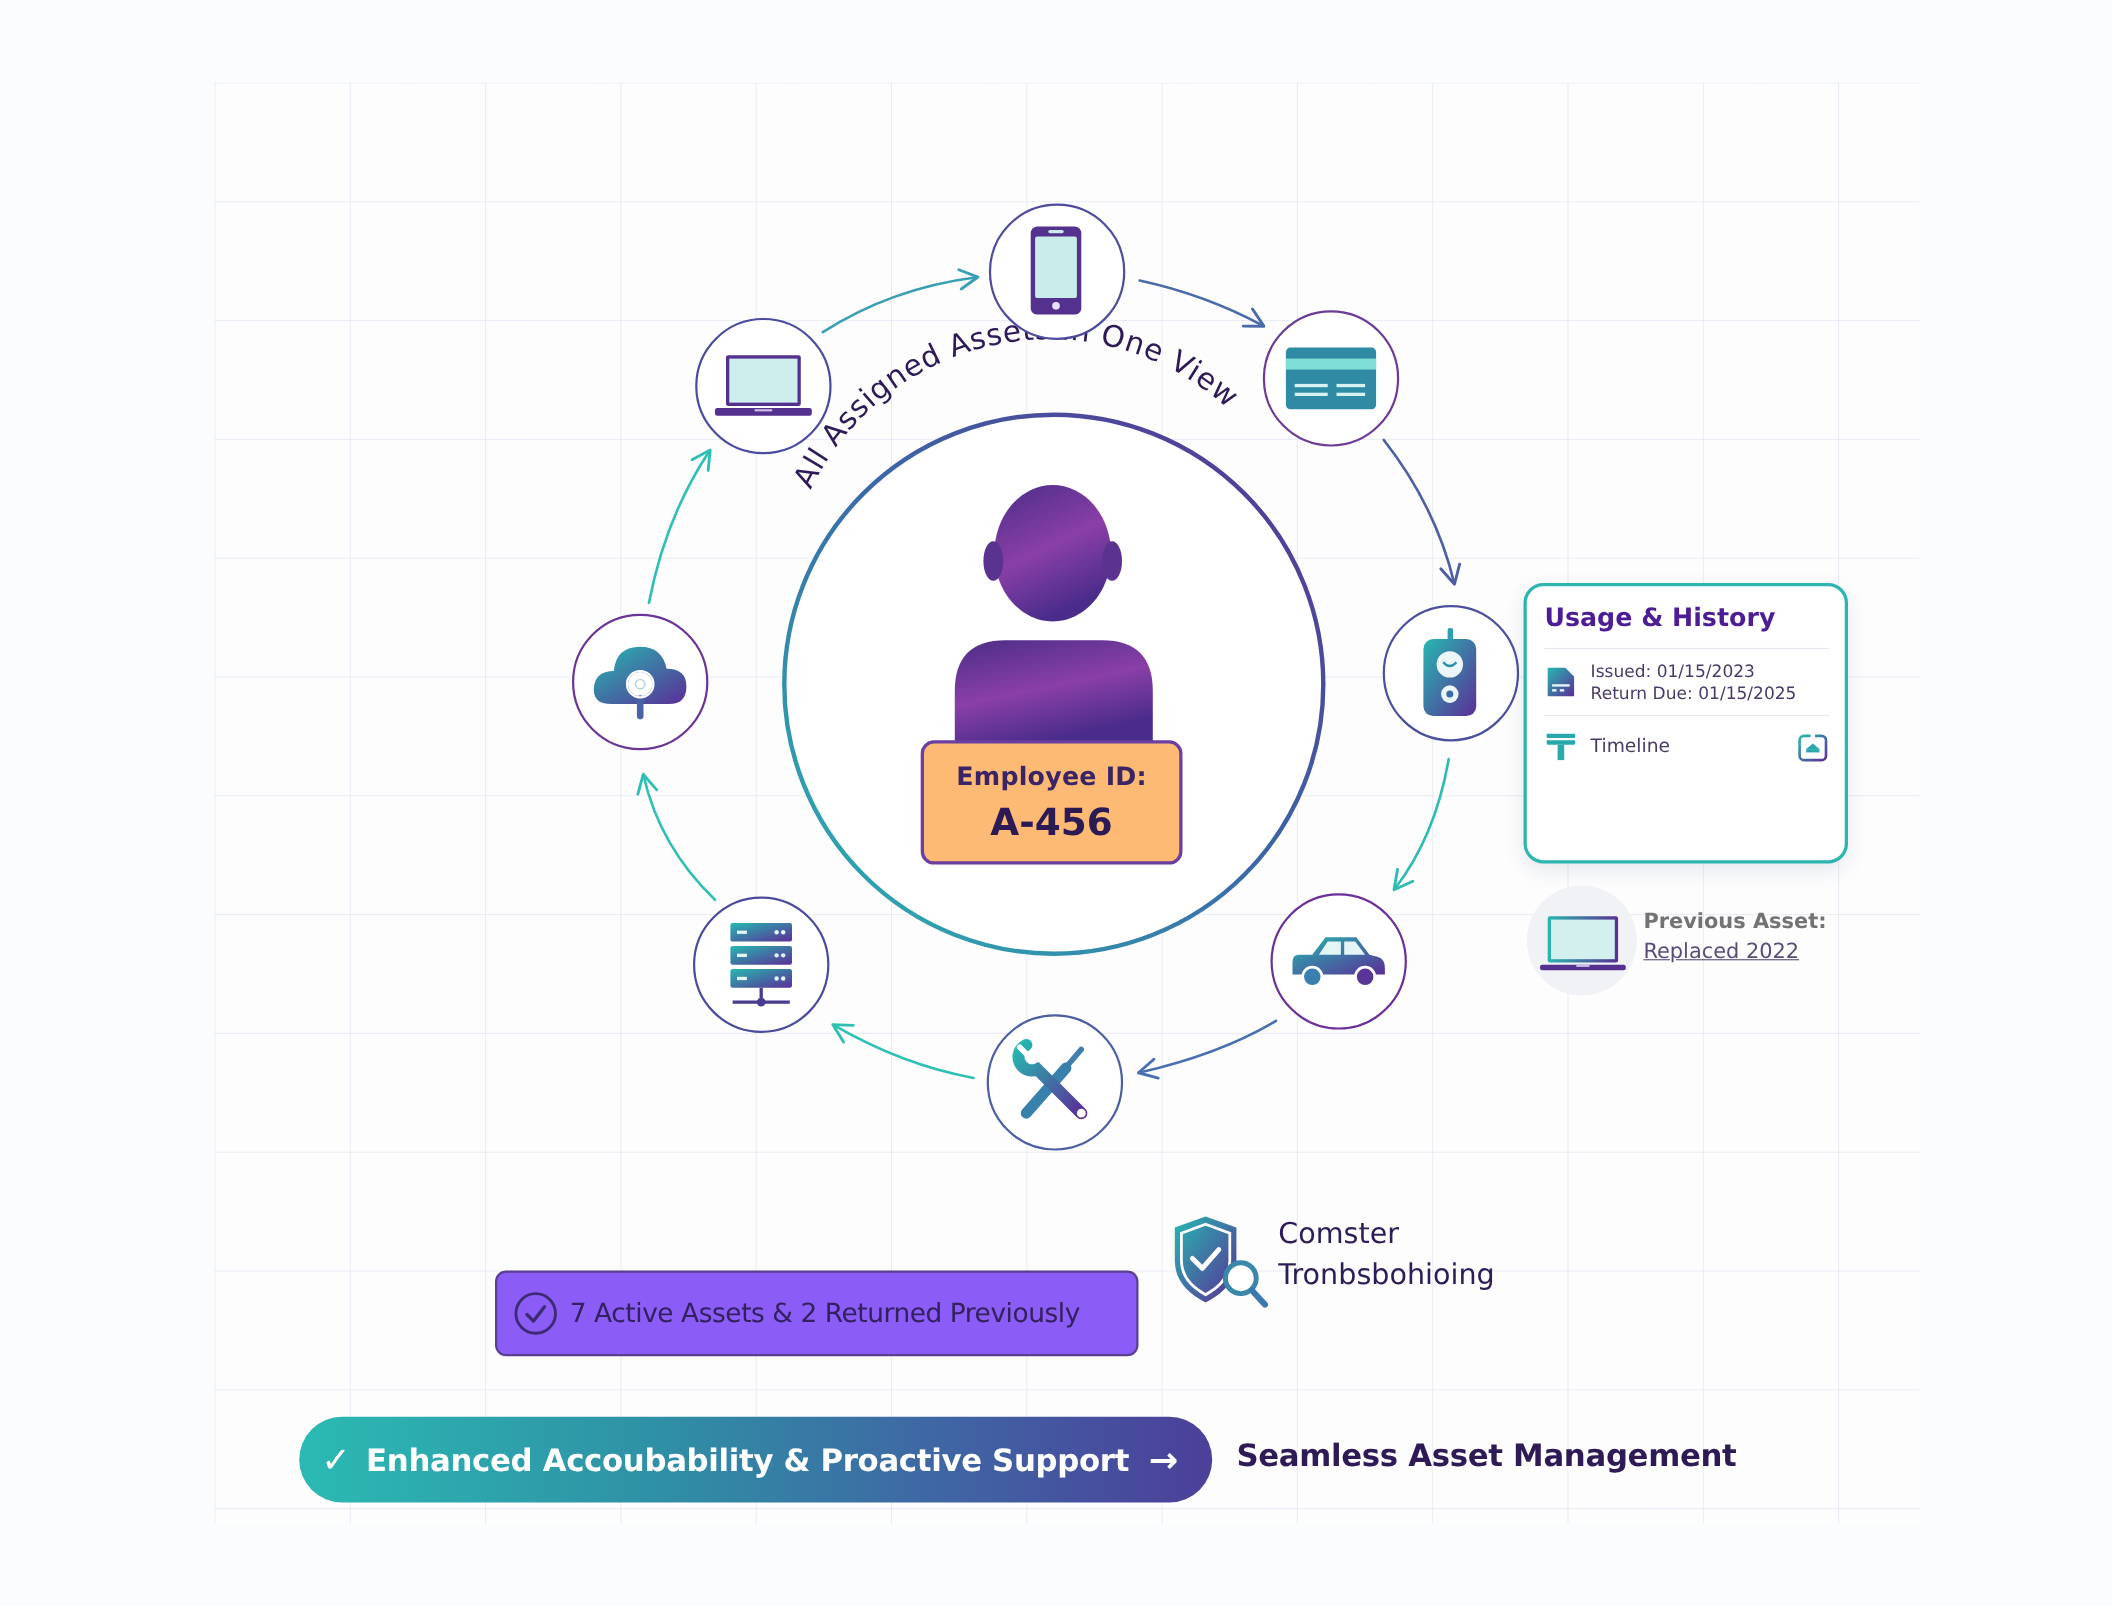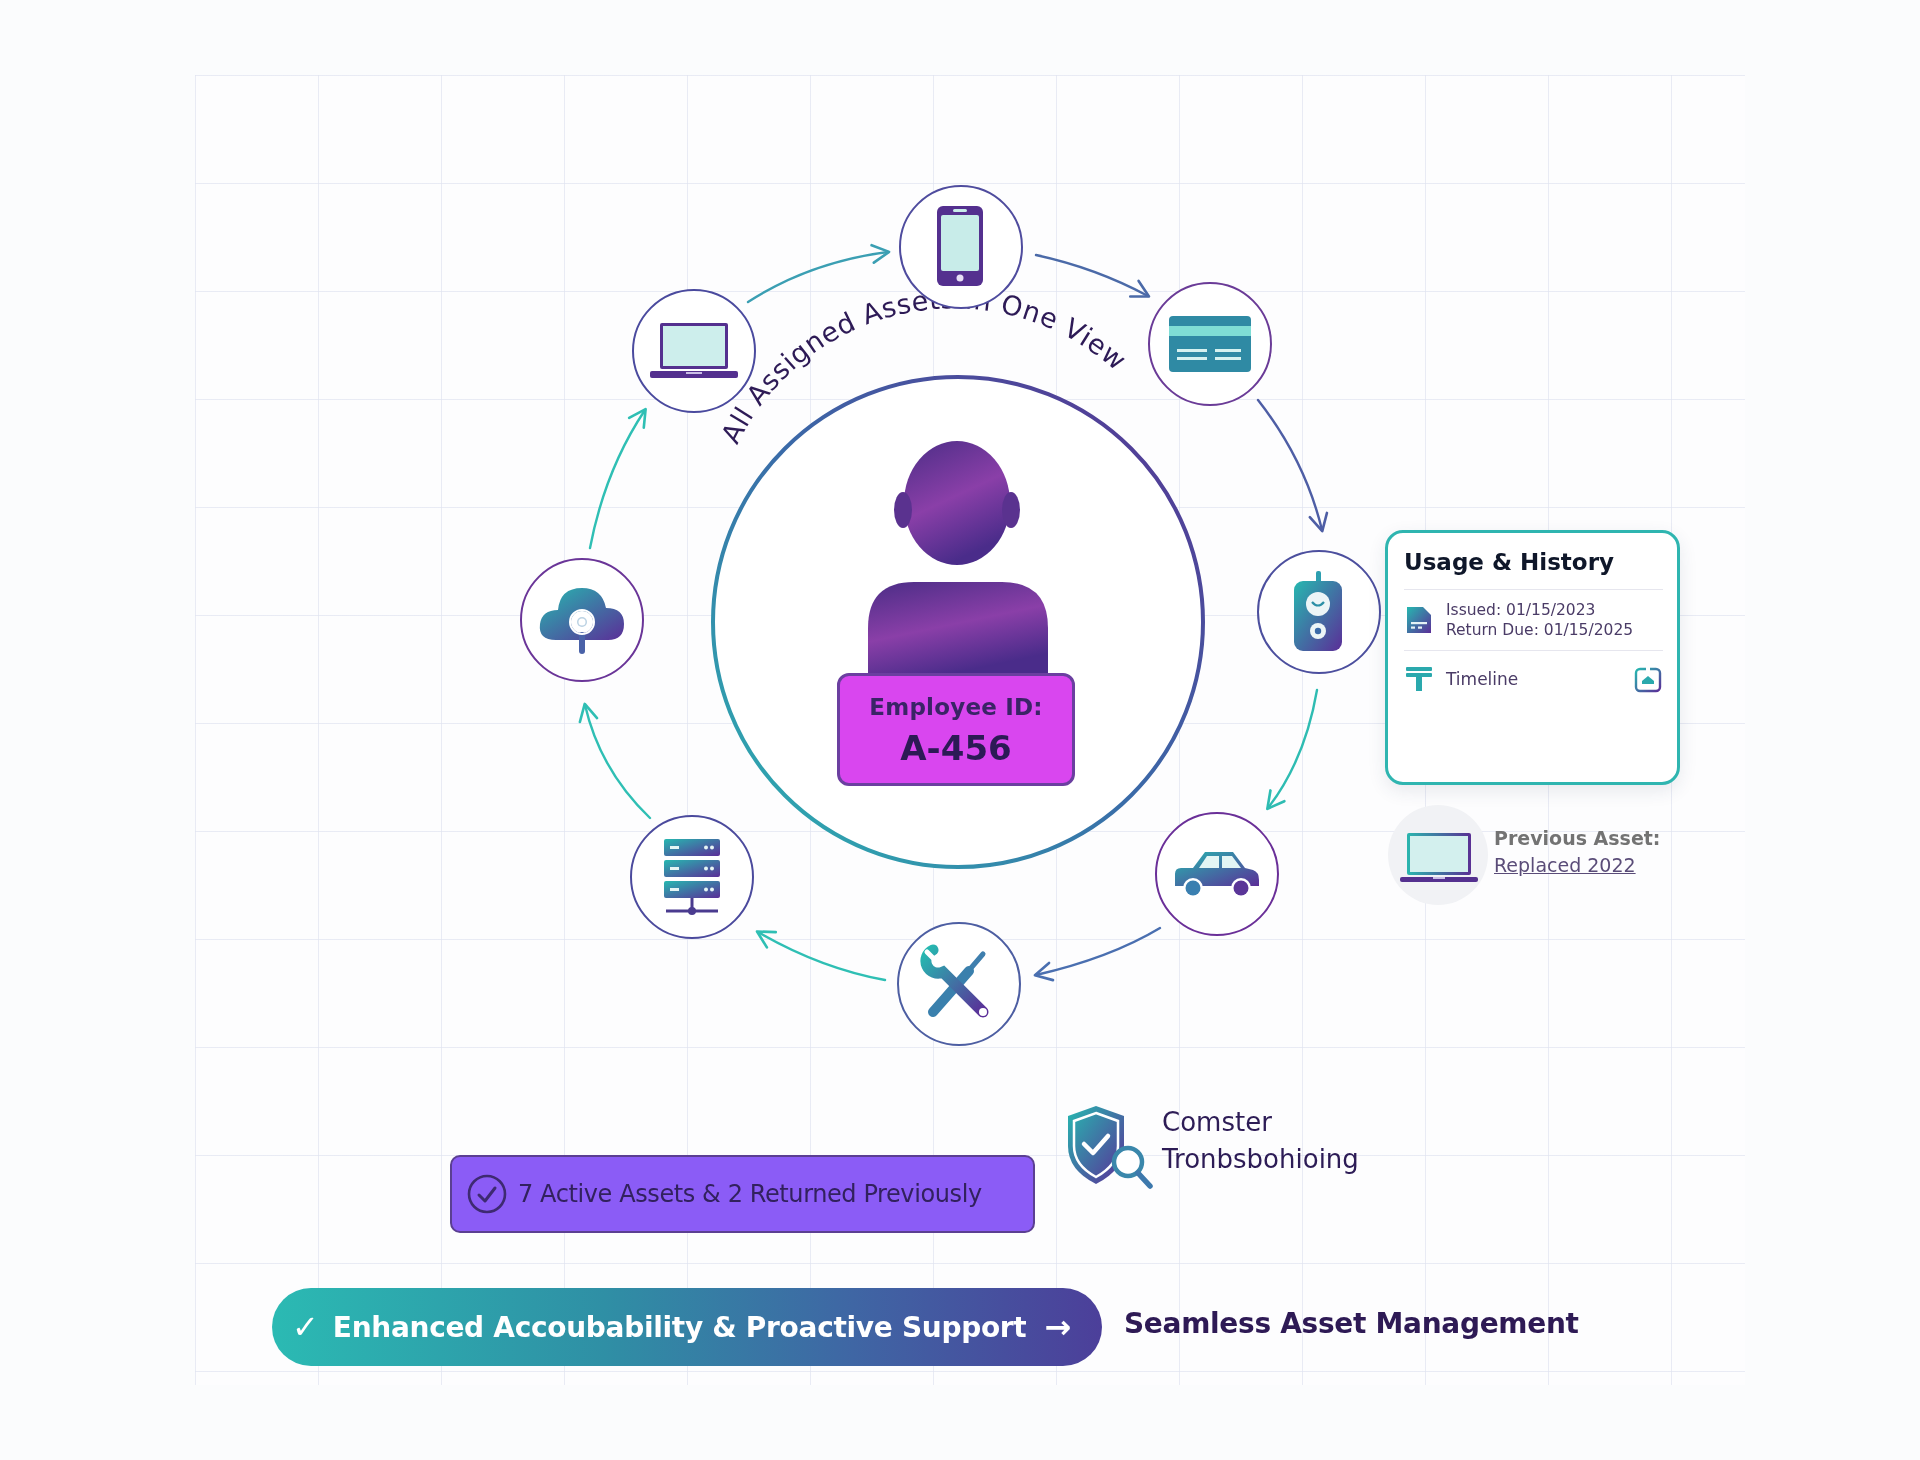--- a/index.html
+++ b/index.html
@@ -19,33 +19,33 @@
 
   .node {
     position: absolute; width: 124px; height: 124px; border-radius: 50%;
     background: #ffffff; border: 2.5px solid #5a3d94;
     display: flex; align-items: center; justify-content: center;
   }
   .node svg { display: block; }
 
   .emp-card {
     position: absolute; left: 837px; top: 673px; width: 238px; height: 113px;
-    background: #d946ef; border: 3px solid #6b3fa0; border-radius: 12px;
+    background: #fdba74; border: 3px solid #6b3fa0; border-radius: 12px;
     text-align: center; padding-top: 18px;
   }
   .emp-label { font-size: 23px; font-weight: 600; color: #3a2466; letter-spacing: 0.2px; }
   .emp-id { font-size: 34px; font-weight: 700; color: #2c1a55; margin-top: 8px; }
 
   .history-card {
     position: absolute; left: 1385px; top: 530px; width: 295px; height: 255px;
     background: #fff; border: 3.5px solid #2fb5b0; border-radius: 18px;
     box-shadow: 0 6px 18px rgba(40,60,90,0.10);
     padding: 16px 14px 0 16px;
   }
-  .history-title { font-size: 23px; font-weight: 600; color: #0f172a; padding-bottom: 14px; border-bottom: 1px solid #e6e6ee; }
+  .history-title { font-size: 23px; font-weight: 600; color: #4c1d95; padding-bottom: 14px; border-bottom: 1px solid #e6e6ee; }
   .history-row { display: flex; align-items: center; padding: 10px 0; border-bottom: 1px solid #e6e6ee; min-height: 56px; }
   .history-row:last-child { border-bottom: none; }
   .history-row .ico { width: 30px; height: 30px; margin-right: 12px; flex: 0 0 30px; }
   .history-row .txt { font-size: 15.5px; color: #4a3b66; line-height: 20px; }
   .history-row .txt-single { font-size: 17px; color: #4a3b66; flex: 1; }
 
   .prev-asset { position: absolute; left: 1388px; top: 805px; width: 320px; height: 110px; }
   .prev-bg { position: absolute; left: 0; top: 0; width: 100px; height: 100px; border-radius: 50%; background: #f1f2f5; }
   .prev-text { position: absolute; left: 106px; top: 20px; font-size: 19px; line-height: 27px; }
   .prev-label { font-weight: 600; color: #737373; }

